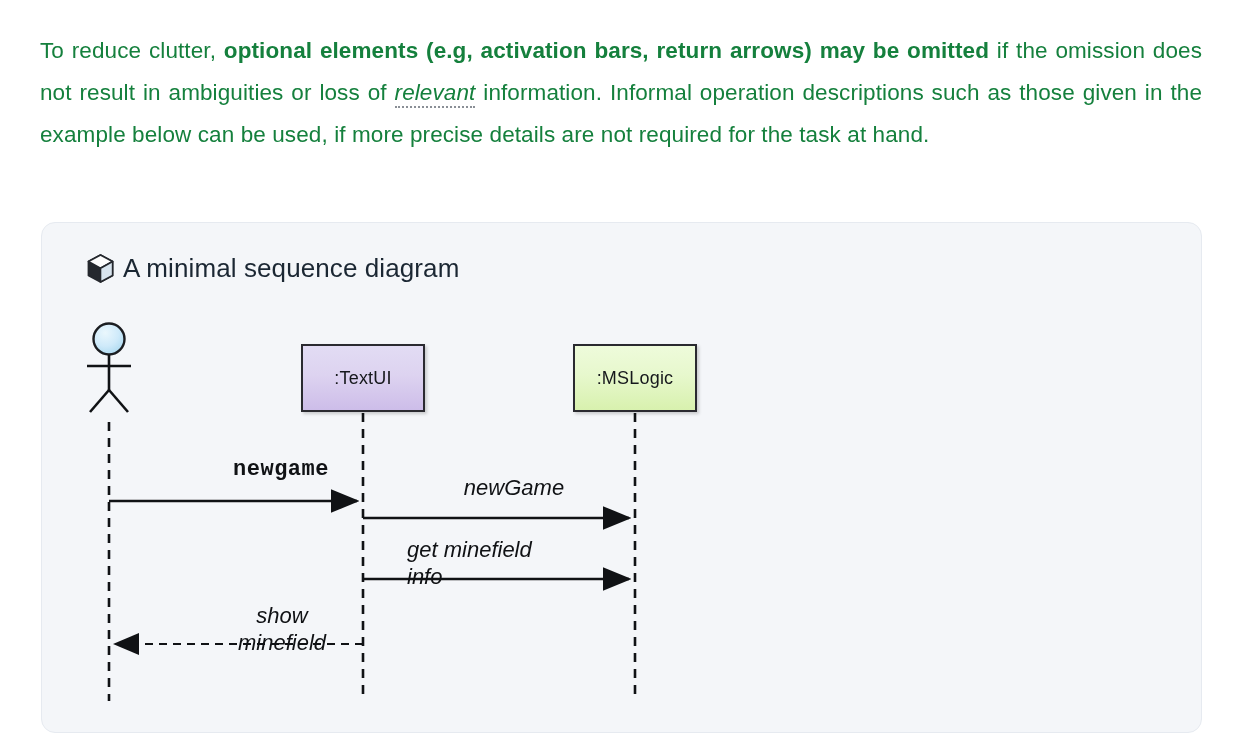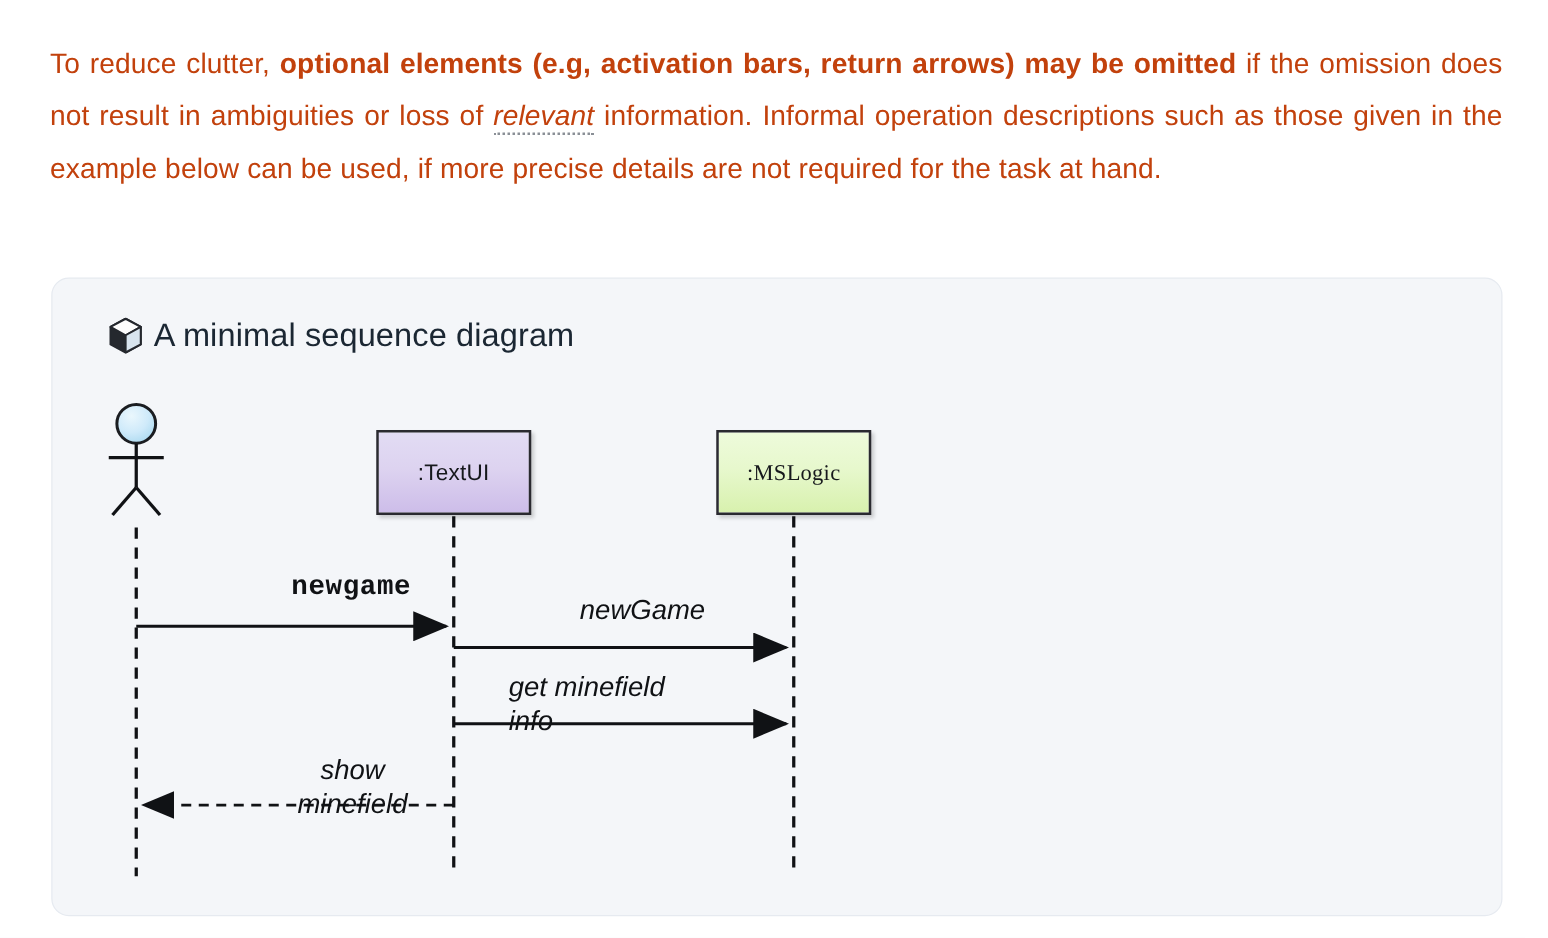--- a/index.html
+++ b/index.html
@@ -19,21 +19,21 @@
   
   #prose {
     position: absolute;
     left: 40px;
     top: 30px;
     width: 1162px;
     font-size: 22.5px;
     line-height: 42px;
     text-align: justify;
     text-justify: inter-word;
-    color: #c2410c;
+    color: #15803d;
     letter-spacing: 0.1px;
   }
   #prose .bold { font-weight: bold; }
   #prose .tip {
     font-style: italic;
     border-bottom: 2px dotted #8a8f96;
     padding-bottom: 1px;
     cursor: help;
   }
 
@@ -94,21 +94,20 @@
     width: 124px;
     height: 68px;
     background: linear-gradient(to bottom, #e2dcf4 0%, #ddd3f0 45%, #cdbde9 100%);
   }
   #box-mslogic {
     left: 531px;
     top: 121px;
     width: 124px;
     height: 68px;
     background: linear-gradient(to bottom, #eefbdb 0%, #e7f8cd 45%, #d8f1ae 100%);
-    font-family: Liberation Serif, serif;
   }
 
   
   .msg-label {
     position: absolute;
     font-size: 22px;
     color: #101215;
     white-space: pre-line;
     line-height: 27px;
   }

